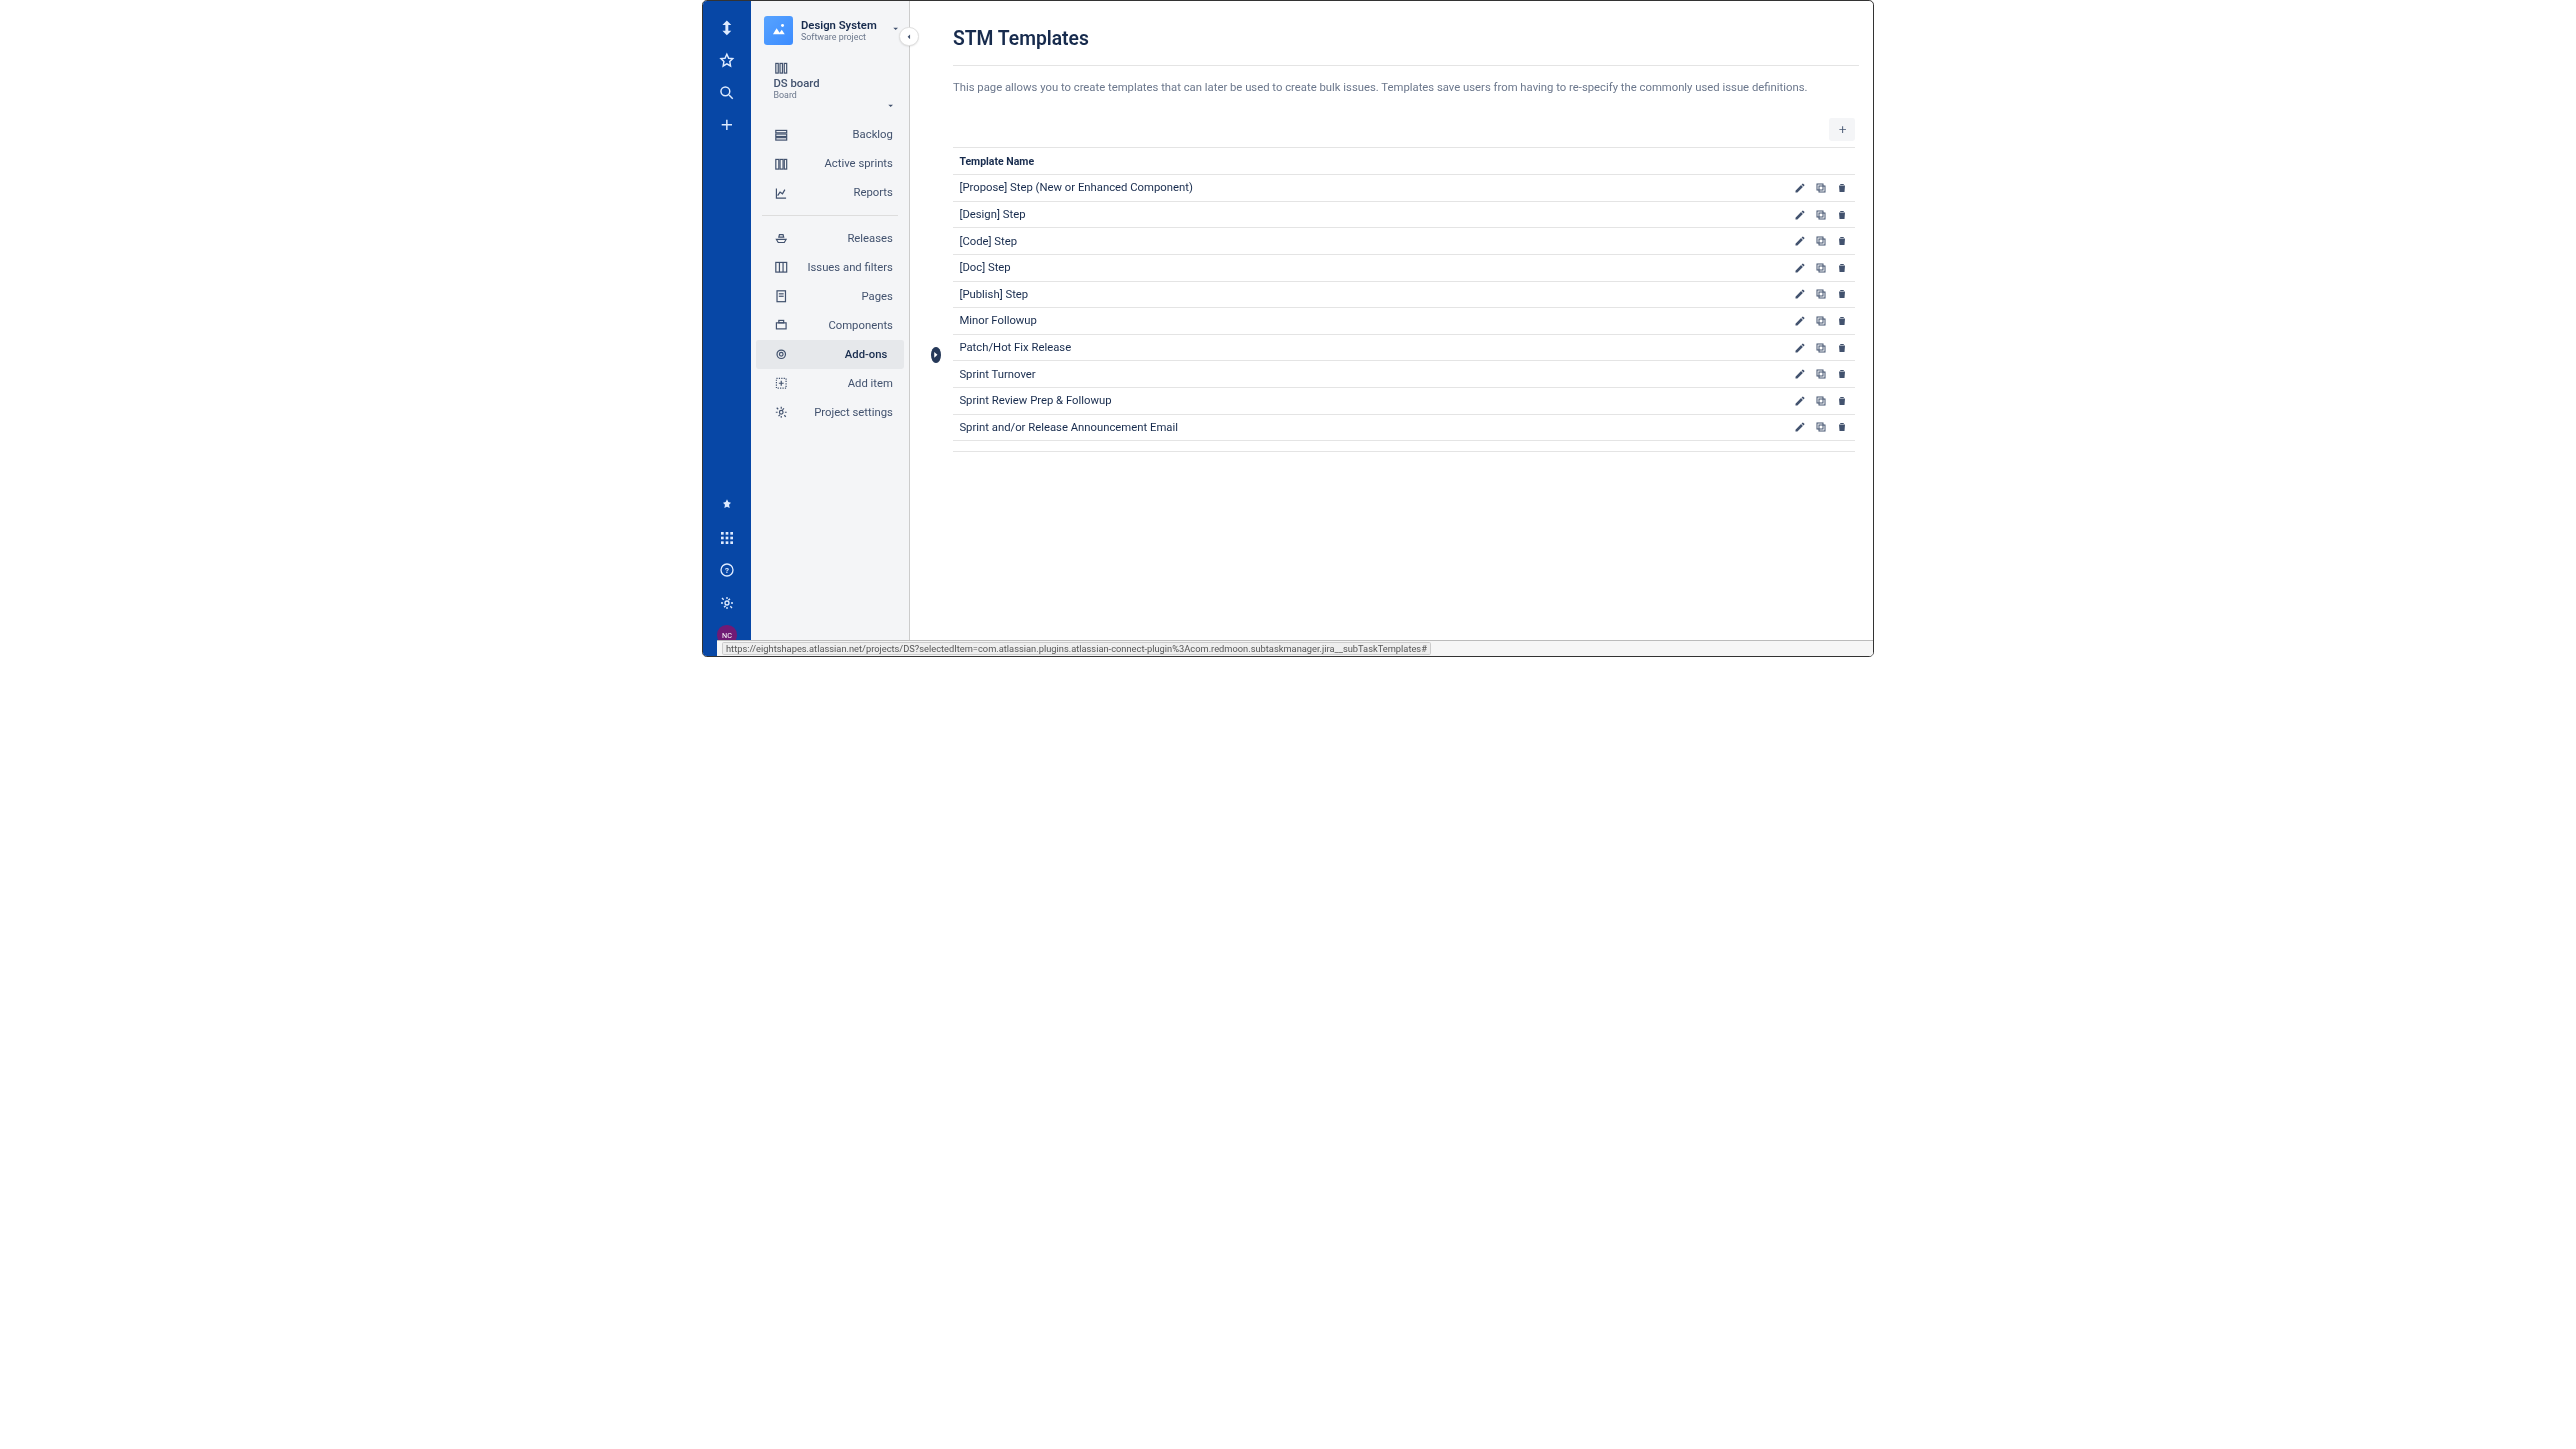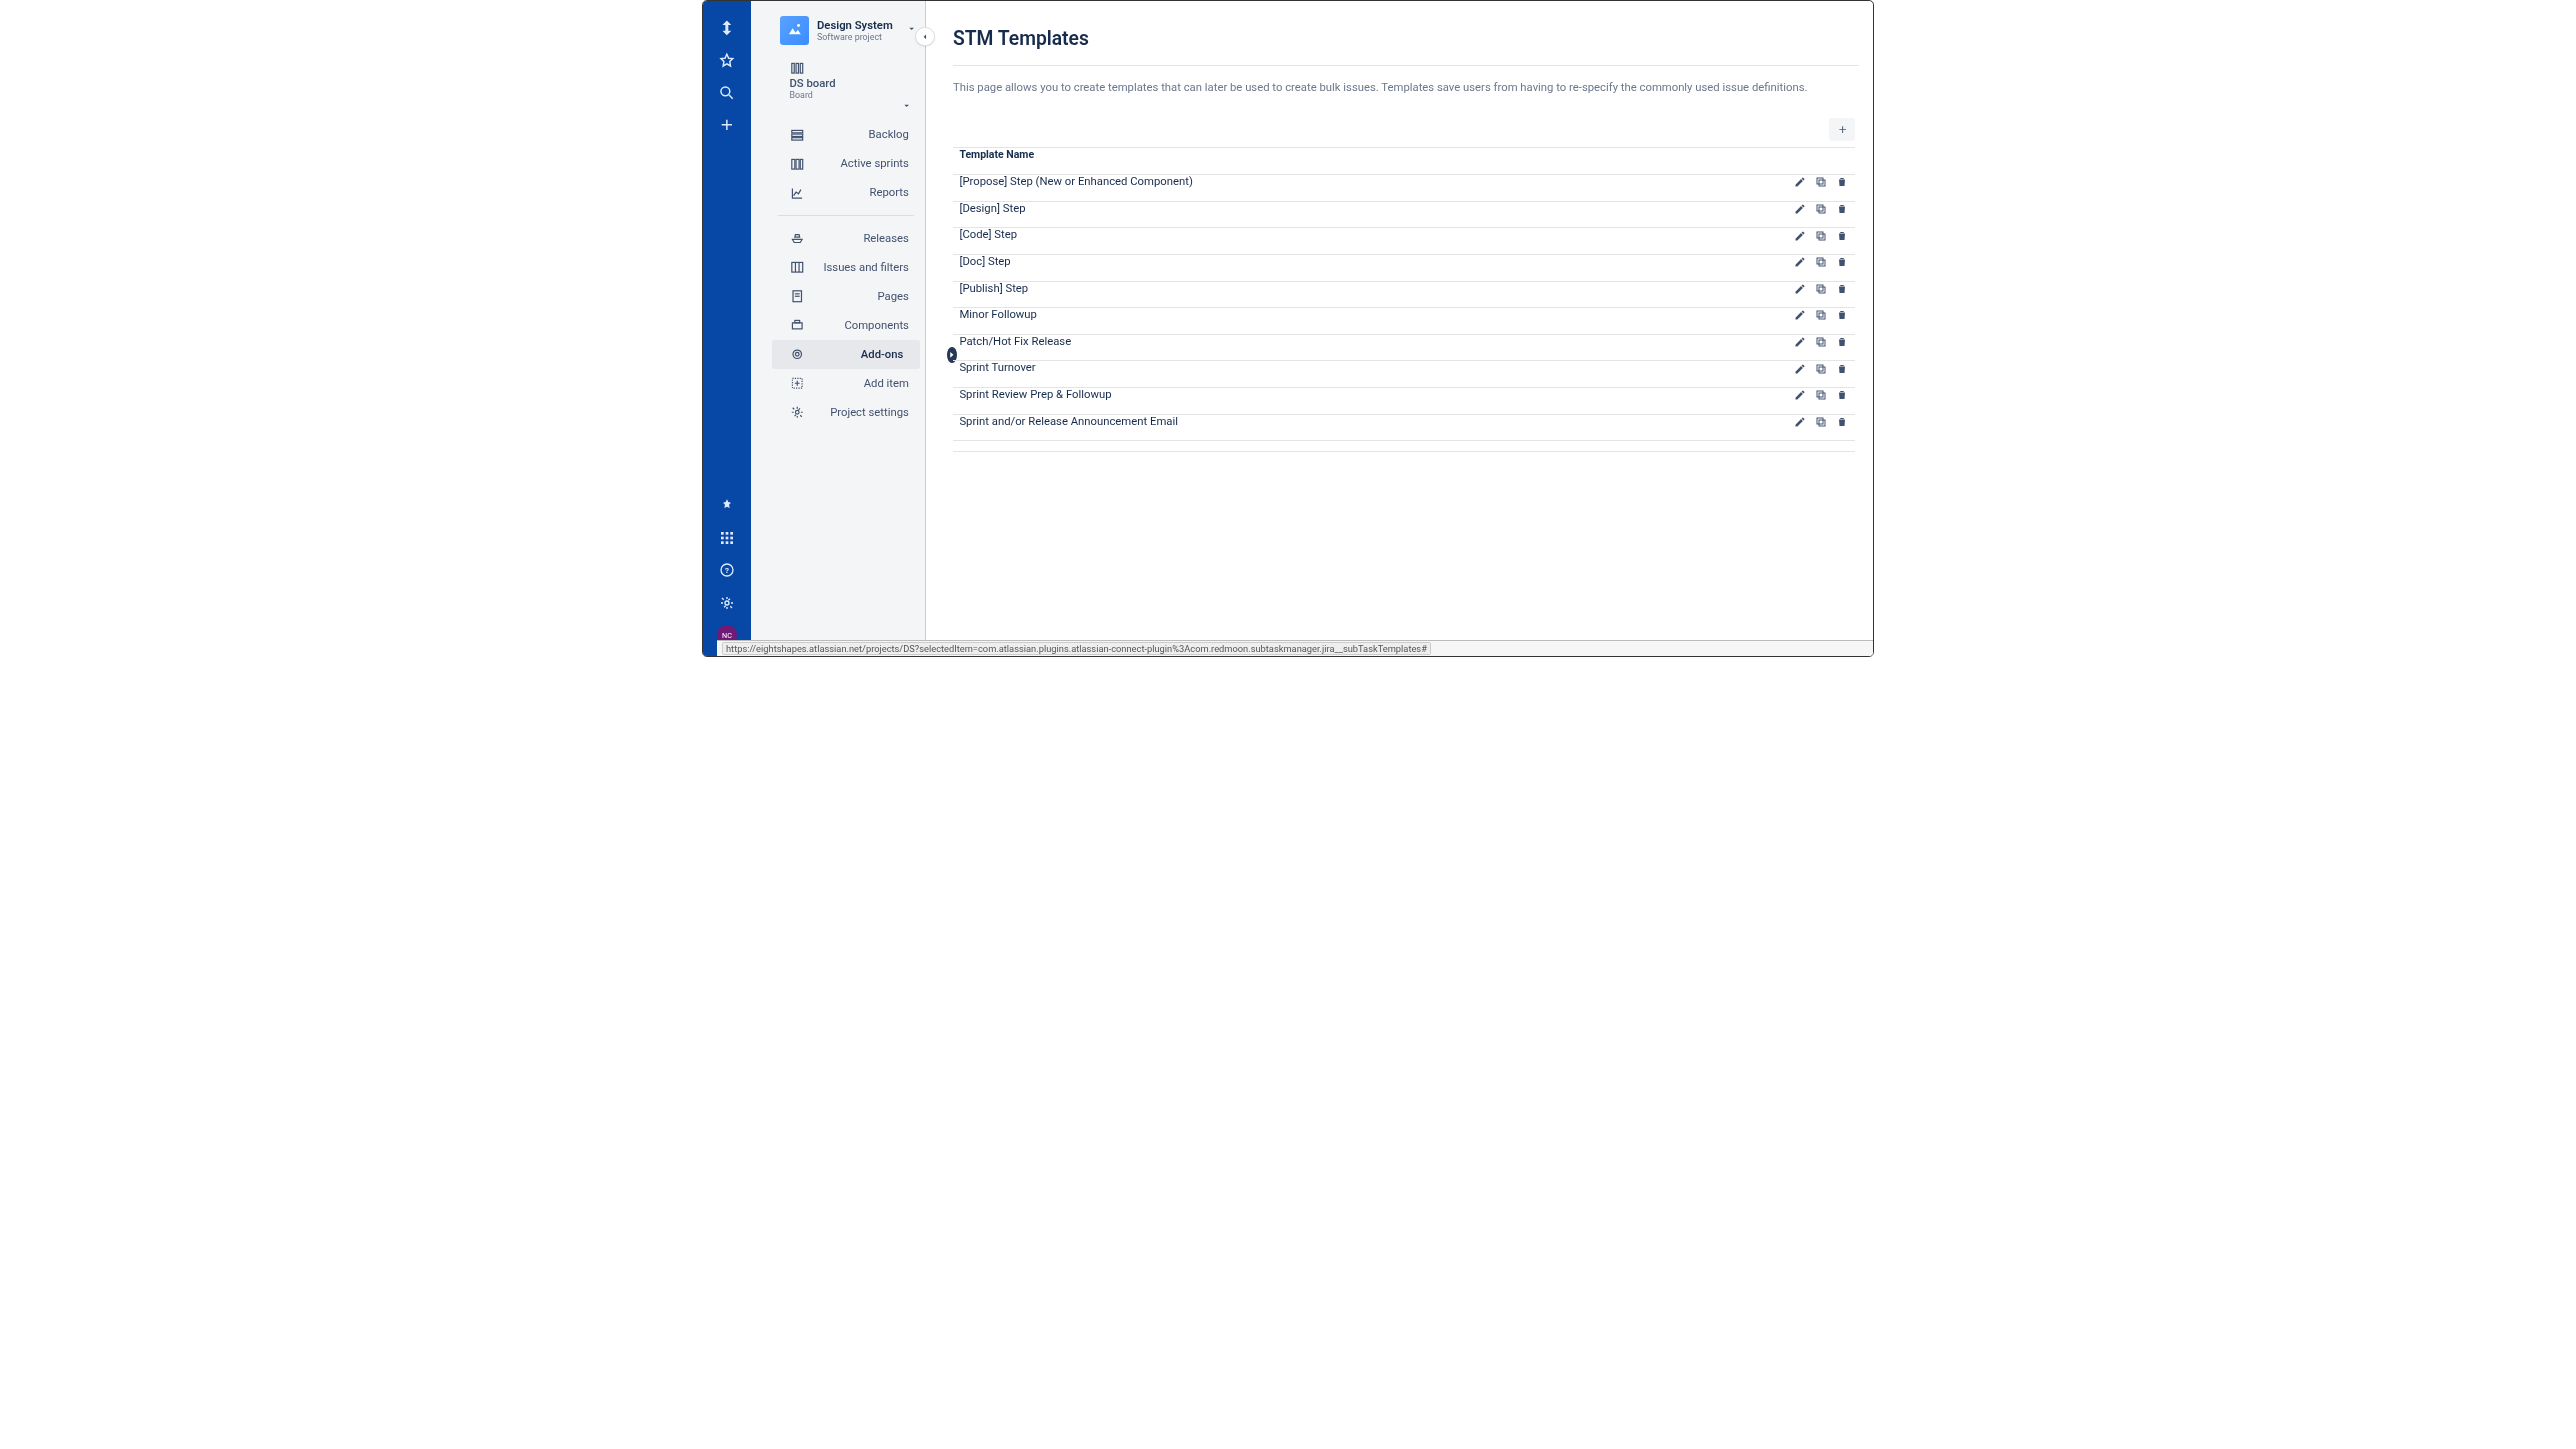--- a/index.html
+++ b/index.html
@@ -7,21 +7,21 @@
 .viewport { position: relative; width: 1172px; height: 657px; border: 0.8px solid #333; border-radius: 4.8px; overflow: hidden; margin: 0 auto; background: #fff; }
 
 
 .global-nav { position: absolute; left: 0; top: 0; width: 48px; height: 100%; background: #0747A6; display: flex; flex-direction: column; align-items: center; padding-top: 17.7px; }
 .global-nav .gicon { width: 19.3px; height: 19.3px; margin-bottom: 13px; display: flex; align-items: center; justify-content: center; }
 .global-nav .gicon svg { fill: #DEEBFF; }
 .global-nav .spacer { flex: 1; }
 .global-nav .avatar { width: 19.3px; height: 19.3px; border-radius: 50%; background: #701a75; color: #fff; font-size: 7.2px; display: flex; align-items: center; justify-content: center; margin-bottom: 11.3px; }
 
 
-.sidebar { position: absolute; left: 48px; top: 0; width: 175px; height: 100%; background: #F4F5F7; border-right: 0.8px solid #ccc; padding-top: 14.5px; padding-left: 16px; }
+.sidebar { position: absolute; left: 48px; top: 0; width: 159px; height: 100%; background: #F4F5F7; border-right: 0.8px solid #ccc; padding-top: 14.5px; }
 .sidebar .project-header { display: flex; align-items: center; padding: 0 8px 0 13px; margin-bottom: 11.3px; }
 .project-avatar { width: 29px; height: 29px; border-radius: 3.2px; background: linear-gradient(135deg, #57A3FF, #3C8CFF); display: flex; align-items: center; justify-content: center; flex-shrink: 0; }
 .project-avatar svg { fill: #fff; }
 .project-text { margin-left: 8px; min-width: 0; }
 .project-name { font-size: 11.3px; font-weight: 600; color: #172B4D; white-space: nowrap; }
 .project-type { font-size: 8.9px; color: #6B778C; white-space: nowrap; }
 .chev { margin-left: auto; color: #42526E; }
 .collapse-btn { position: absolute; top: 26px; right: -9.7px; width: 19.3px; height: 19.3px; border-radius: 50%; background: #fff; border: 0.8px solid #e0e0e0; box-shadow: 0 0.8px 1.6px rgba(0,0,0,0.1); display: flex; align-items: center; justify-content: center; }
 
 .section-divider { height: 0.8px; background: #ddd; margin: 8px 11.3px; }
@@ -41,21 +41,21 @@
 
 
 .main { position: absolute; left: 224px; right: 0; top: 0; bottom: 17.7px; padding: 26px 17.7px 0 26px; overflow: hidden; }
 .page-title { font-size: 19.3px; font-weight: 600; color: #172B4D; margin-bottom: 14.5px; }
 .title-rule { height: 0.8px; background: #e4e4e4; margin: 0 0 16px 0; width: calc(100% + 3.2px); }
 .description { font-size: 11.3px; color: #6B778C; margin-bottom: 24px; }
 .add-row { display: flex; justify-content: flex-end; margin-bottom: 6.4px; }
 .add-btn { width: 26px; height: 22.5px; background: #F4F5F7; border-radius: 2.4px; display: flex; align-items: center; justify-content: center; color: #42526E; font-size: 14.5px; }
 
 .table { width: 100%; border-bottom: 0.8px solid #e4e4e4; margin-bottom: 4.8px; }
-.thead, .trow { display: flex; align-items: flex-start; border-top: 0.8px solid #e4e4e4; padding: 0 6.4px; }
+.thead, .trow { display: flex; align-items: center; border-top: 0.8px solid #e4e4e4; padding: 0 6.4px; }
 .thead { font-weight: 700; height: 27px; font-size: 10.5px; color: #172B4D; border-top: 0.8px solid #e4e4e4; }
 .trow { height: 26.6px; font-size: 11.3px; color: #172B4D; }
 .tname { flex: 1; }
 .tactions { display: flex; gap: 6.4px; }
 .tactions .aicon { width: 14.5px; height: 14.5px; display: flex; align-items: center; justify-content: center; cursor: pointer; }
 .tactions .aicon svg { fill: #42526E; }
 .bottom-rule { height: 0.8px; background: #e4e4e4; margin-top: 9.7px; width: 100%; }
 
 
 .statusbar { position: absolute; left: 14px; right: 0; bottom: 0; height: 16px; border-top: 0.8px solid #bbb; background: #f6f6f6; font-size: 9.3px; color: #555; display: flex; align-items: center; padding-left: 4.8px; }

